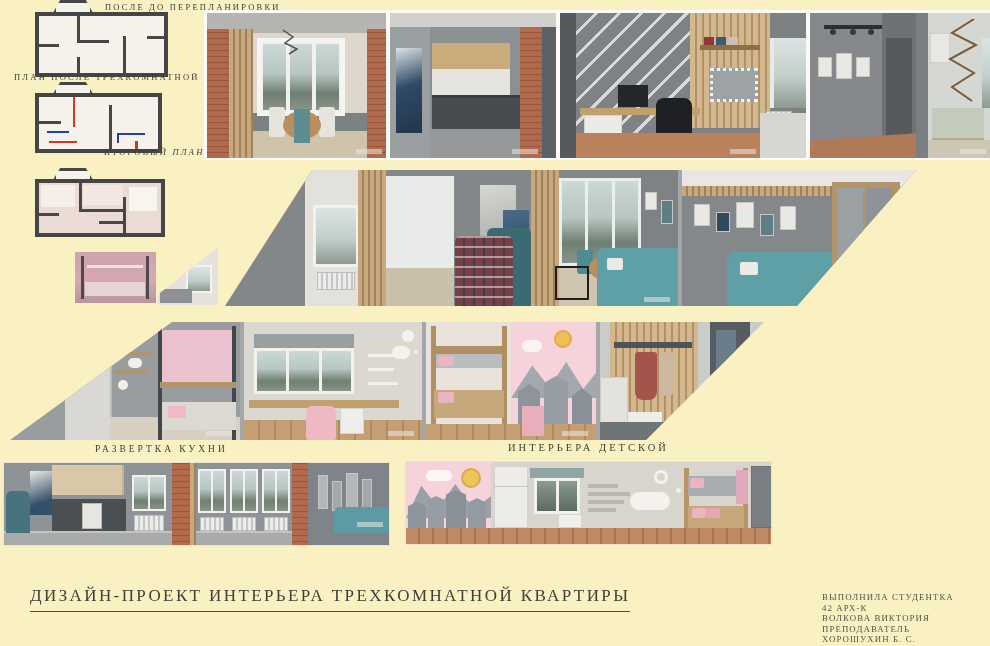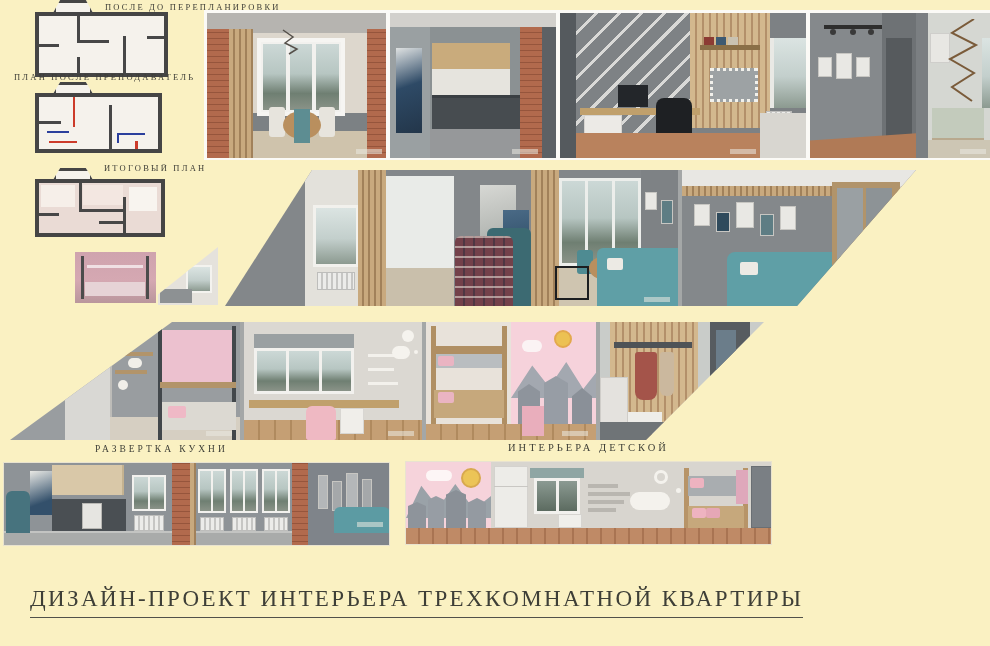--- a/index.html
+++ b/index.html
@@ -21,55 +21,55 @@
   .diag{background-color:#7e8285;background-image:repeating-linear-gradient(135deg,transparent 0 13px,#d9d9d7 13px 16px);}
   .sky{background:linear-gradient(180deg,#ccd8d6 0%,#b7c6c2 45%,#6f7f72 75%,#8a9388 100%);}
   .skyL{background:linear-gradient(180deg,#dbe4e2 0%,#c3cfcc 55%,#8c9a90 100%);}
   .rad{background:repeating-linear-gradient(90deg,#ececea 0 3px,#c6c6c4 3px 5px);border:1px solid #bdbdbb;box-sizing:border-box;}
   .plaid{background-color:#73414a;background-image:repeating-linear-gradient(0deg,transparent 0 8px,rgba(236,230,220,.55) 8px 10px),repeating-linear-gradient(90deg,transparent 0 8px,rgba(40,45,60,.5) 8px 10px);}
   .planks{background:repeating-linear-gradient(90deg,#c59f74 0 14px,#b08a5e 14px 16px);}
   .terra{background:repeating-linear-gradient(90deg,#bf8a66 0 12px,#a97452 12px 14px);}
   .wm{position:absolute;width:26px;height:5px;background:rgba(235,233,226,.55);}
   .frame{position:absolute;background:#e9e8e4;border:1px solid #c7c6c2;box-sizing:border-box;}
   .divider{position:absolute;top:0;width:4px;height:100%;background:#a4a7a7;}
-  .title{position:absolute;font-size:23px;letter-spacing:2.4px;color:#3e3f37;
+  .title{position:absolute;font-size:17px;letter-spacing:2.4px;color:#3e3f37;
          border-bottom:1.5px solid #51514a;padding-bottom:5px;white-space:nowrap;}
   .credit{font-size:8.8px;letter-spacing:1.1px;line-height:10.6px;color:#52524a;white-space:nowrap;}
   .elabel{position:absolute;font-size:9.5px;letter-spacing:3px;color:#3e3f37;white-space:nowrap;}
 </style>
 </head>
 <body>
 
 <div class="board">
 
   <div class="lbl" style="left:105px;top:2px;">ПОСЛЕ ДО ПЕРЕПЛАНИРОВКИ</div>
   <div class="bay" style="left:53px;top:0;width:40px;height:13px;"></div>
   <div class="plan" style="left:35px;top:12px;width:133px;height:65px;">
     <div class="wall" style="left:38px;top:0;width:3px;height:24px;"></div>
     <div class="wall" style="left:38px;bottom:0;width:3px;height:16px;"></div>
     <div class="wall" style="left:84px;top:20px;width:3px;height:37px;"></div>
     <div class="wall" style="left:38px;top:24px;width:32px;height:3px;"></div>
     <div class="wall" style="left:0;top:28px;width:20px;height:3px;"></div>
     <div class="wall" style="left:108px;top:20px;width:17px;height:3px;"></div>
   </div>
 
-  <div class="lbl" style="left:14px;top:72px;">ПЛАН ПОСЛЕ ПРЕПОДАВАТЕЛЬ</div>
+  <div class="lbl" style="left:14px;top:72px;">ПЛАН ПОСЛЕ ТРЕХКОМНАТНОЙ</div>
   <div class="bay" style="left:53px;top:82px;width:40px;height:12px;"></div>
   <div class="plan" style="left:35px;top:93px;width:127px;height:60px;">
     <div class="wall" style="left:70px;top:8px;width:3px;height:44px;"></div>
     <div class="wall" style="left:0;top:24px;width:22px;height:3px;"></div>
     <div class="rwall" style="left:34px;top:0;width:2px;height:30px;"></div>
     <div class="rwall" style="left:10px;top:44px;width:28px;height:2px;"></div>
     <div class="rwall" style="left:96px;top:44px;width:3px;height:8px;"></div>
     <div class="bwall" style="left:8px;top:34px;width:22px;height:2px;"></div>
     <div class="bwall" style="left:78px;top:36px;width:28px;height:2px;"></div>
     <div class="bwall" style="left:78px;top:36px;width:2px;height:10px;"></div>
   </div>
 
-  <div class="lbl" style="left:104px;top:163px;">ИТОГОВЫЙ ПЛАН</div>
+  <div class="lbl" style="left:104px;top:147px;font-style:italic;">ИТОГОВЫЙ ПЛАН</div>
   <div class="bay" style="left:53px;top:168px;width:40px;height:12px;"></div>
   <div class="plan" style="left:35px;top:179px;width:130px;height:58px;background:#eadbd5;">
     <div class="abs" style="left:2px;top:2px;width:34px;height:22px;background:#f6efe9;"></div>
     <div class="abs" style="left:44px;top:2px;width:40px;height:20px;background:#f3e7e1;"></div>
     <div class="abs" style="left:90px;top:4px;width:28px;height:24px;background:#f8f4ef;"></div>
     <div class="wall" style="left:40px;top:0;width:3px;height:28px;"></div>
     <div class="wall" style="left:84px;top:14px;width:3px;height:36px;"></div>
     <div class="wall" style="left:40px;top:26px;width:46px;height:3px;"></div>
     <div class="wall" style="left:0;top:30px;width:20px;height:3px;"></div>
     <div class="wall" style="left:60px;top:38px;width:26px;height:3px;"></div>
@@ -366,14 +366,21 @@
     <div class="abs" style="left:284px;top:16px;width:14px;height:10px;background:#eeb3c0;border-radius:2px;"></div>
     <div class="abs" style="left:282px;top:44px;width:56px;height:22px;background:#c6a87c;"></div>
     <div class="abs" style="left:286px;top:46px;width:14px;height:10px;background:#eeb3c0;border-radius:2px;"></div>
     <div class="abs" style="left:300px;top:46px;width:14px;height:10px;background:#e5a7b6;border-radius:2px;"></div>
     <div class="abs" style="left:330px;top:8px;width:12px;height:34px;background:#dfa8bb;"></div>
     <div class="abs" style="left:345px;top:4px;width:21px;height:62px;background:#7a7f84;border:1px solid #6a6f74;box-sizing:border-box;"></div>
   </div>
 
   <div class="title" style="left:30px;top:586px;">ДИЗАЙН-ПРОЕКТ ИНТЕРЬЕРА ТРЕХКОМНАТНОЙ КВАРТИРЫ</div>
 
+  <div class="abs" style="left:822px;top:592px;">
+    <div class="credit">ВЫПОЛНИЛА СТУДЕНТКА</div>
+    <div class="credit">42 АРХ-К</div>
+    <div class="credit">ВОЛКОВА ВИКТОРИЯ</div>
+    <div class="credit">ПРЕПОДАВАТЕЛЬ</div>
+    <div class="credit">ХОРОШУХИН Б. С.</div>
+  </div>
 
 </div>
 
 </body></html>

